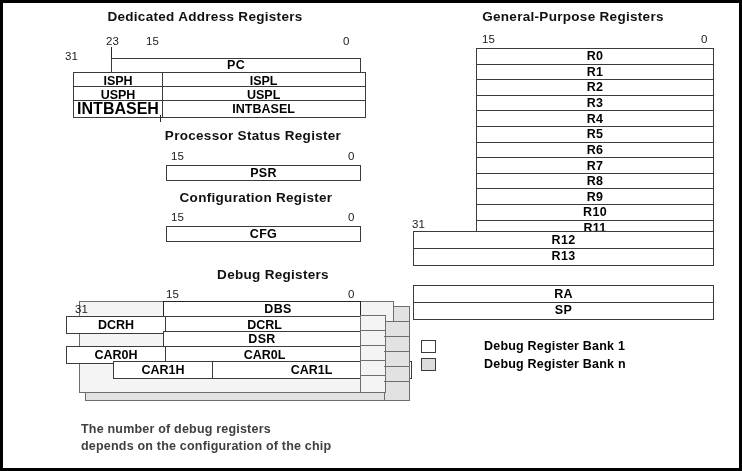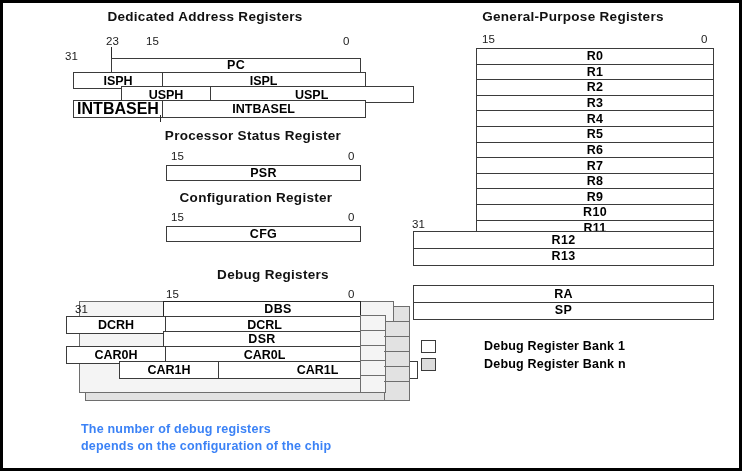--- a/index.html
+++ b/index.html
@@ -72,21 +72,21 @@
   }
   .swatch.white{background:#ffffff;}
   .swatch.gray{background:#dcdcdc;}
   .legend-label{
     font-size:12.5px;font-weight:bold;color:#000;
     white-space:nowrap;letter-spacing:.2px;
   }
 
   
   .note{
-    font-size:12.5px;font-weight:bold;color:#3b82f6;
+    font-size:12.5px;font-weight:bold;color:#404040;
     line-height:1.38;white-space:nowrap;letter-spacing:.2px;
   }
 </style>
 </head>
 <body>
 
 <div id="canvas">
 
   <div class="abs heading" style="left:57px;top:6px;width:290px;">Dedicated Address Registers</div>
 
@@ -98,21 +98,21 @@
   <div class="abs vline" style="left:108px;top:44px;height:12px;"></div>
 
   <div class="abs reg" style="left:108px;top:55px;width:250px;height:15px;">PC</div>
 
   <div class="abs split" style="left:70px;top:69px;">
     <div class="hi" style="width:88px;height:15px;">ISPH</div>
     <div class="lo" style="width:202px;height:15px;margin-left:-1.4px;">ISPL</div>
   </div>
 
   <div class="abs split" style="left:70px;top:83px;">
-    <div class="hi" style="width:88px;height:15px;margin-left:48px;">USPH</div>
+    <div class="hi" style="width:88px;height:15px;">USPH</div>
     <div class="lo" style="width:202px;height:15px;margin-left:-1.4px;">USPL</div>
   </div>
 
   <div class="abs split" style="left:70px;top:97px;">
     <div class="hi" style="width:88px;height:16px;font-size:16px;">INTBASEH</div>
     <div class="lo" style="width:202px;height:16px;margin-left:-1.4px;">INTBASEL</div>
   </div>
 
   <div class="abs vline" style="left:157px;top:112px;height:7px;"></div>
 
@@ -143,21 +143,21 @@
     <div class="lo" style="width:198px;height:16px;margin-left:-1.4px;">DCRL</div>
   </div>
 
   <div class="abs reg" style="left:160px;top:328px;width:198px;height:16px;">DSR</div>
 
   <div class="abs split" style="left:63px;top:343px;">
     <div class="hi" style="width:98px;height:16px;">CAR0H</div>
     <div class="lo" style="width:198px;height:16px;margin-left:-1.4px;">CAR0L</div>
   </div>
 
-  <div class="abs split" style="left:76px;top:358px;padding-left:40px;">
+  <div class="abs split" style="left:70px;top:358px;padding-left:40px;">
     <div class="hi" style="width:98px;height:16px;">CAR1H</div>
     <div class="lo" style="width:198px;height:16px;margin-left:-1.4px;">CAR1L</div>
   </div>
 
   <div class="abs bank bn" style="left:381px;top:318px;width:26px;height:80px;"></div>
   <div class="abs bank b1" style="left:357px;top:312px;width:26px;height:78px;"></div>
 
   <div class="abs hline" style="left:357px;top:327px;width:26px;background:#6e6e6e;"></div>
   <div class="abs hline" style="left:357px;top:342px;width:26px;background:#6e6e6e;"></div>
   <div class="abs hline" style="left:357px;top:357px;width:26px;background:#6e6e6e;"></div>

